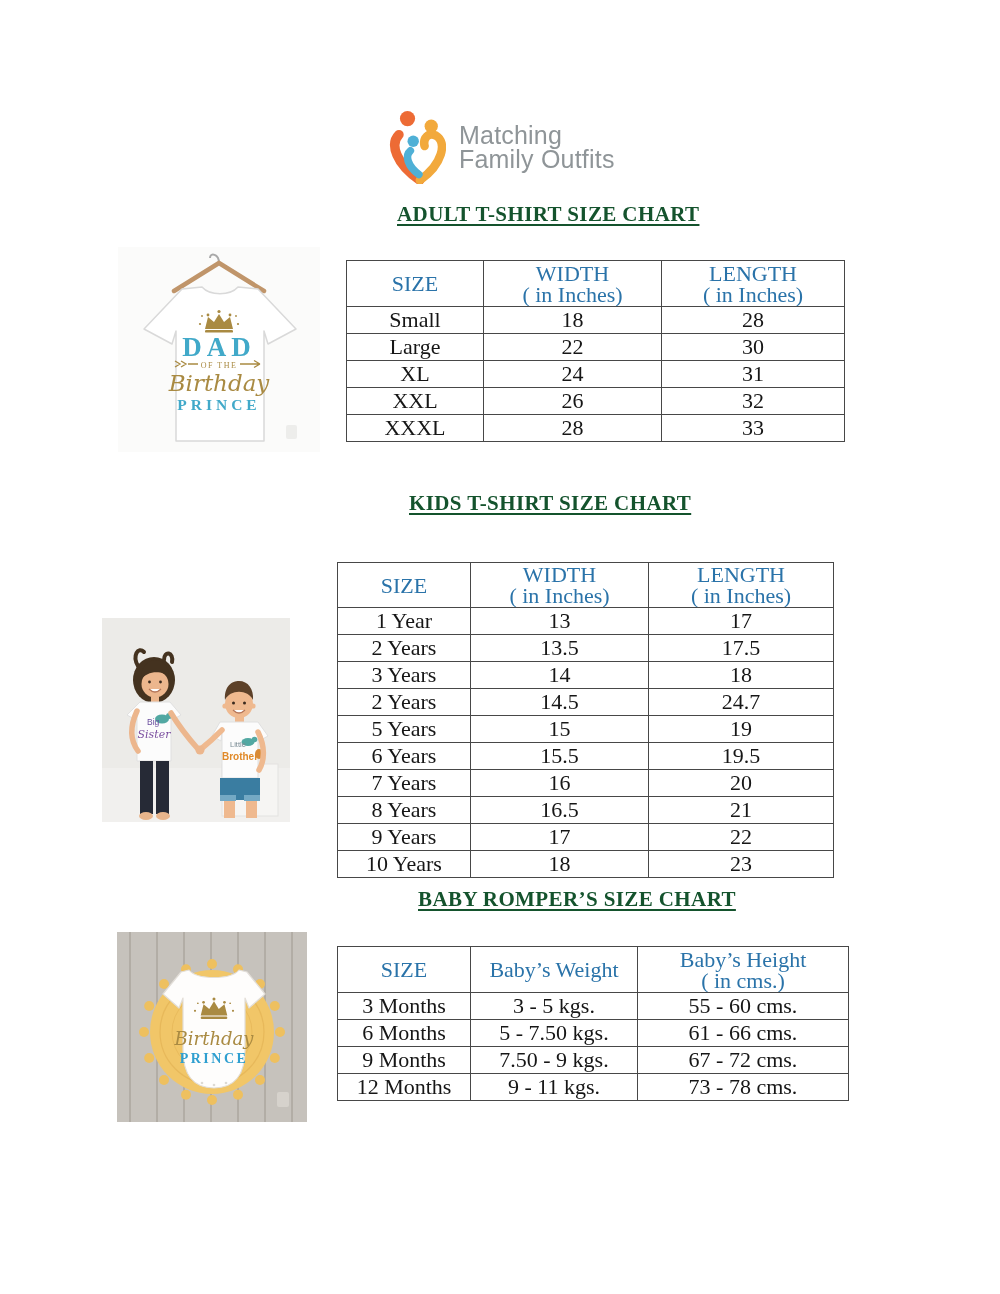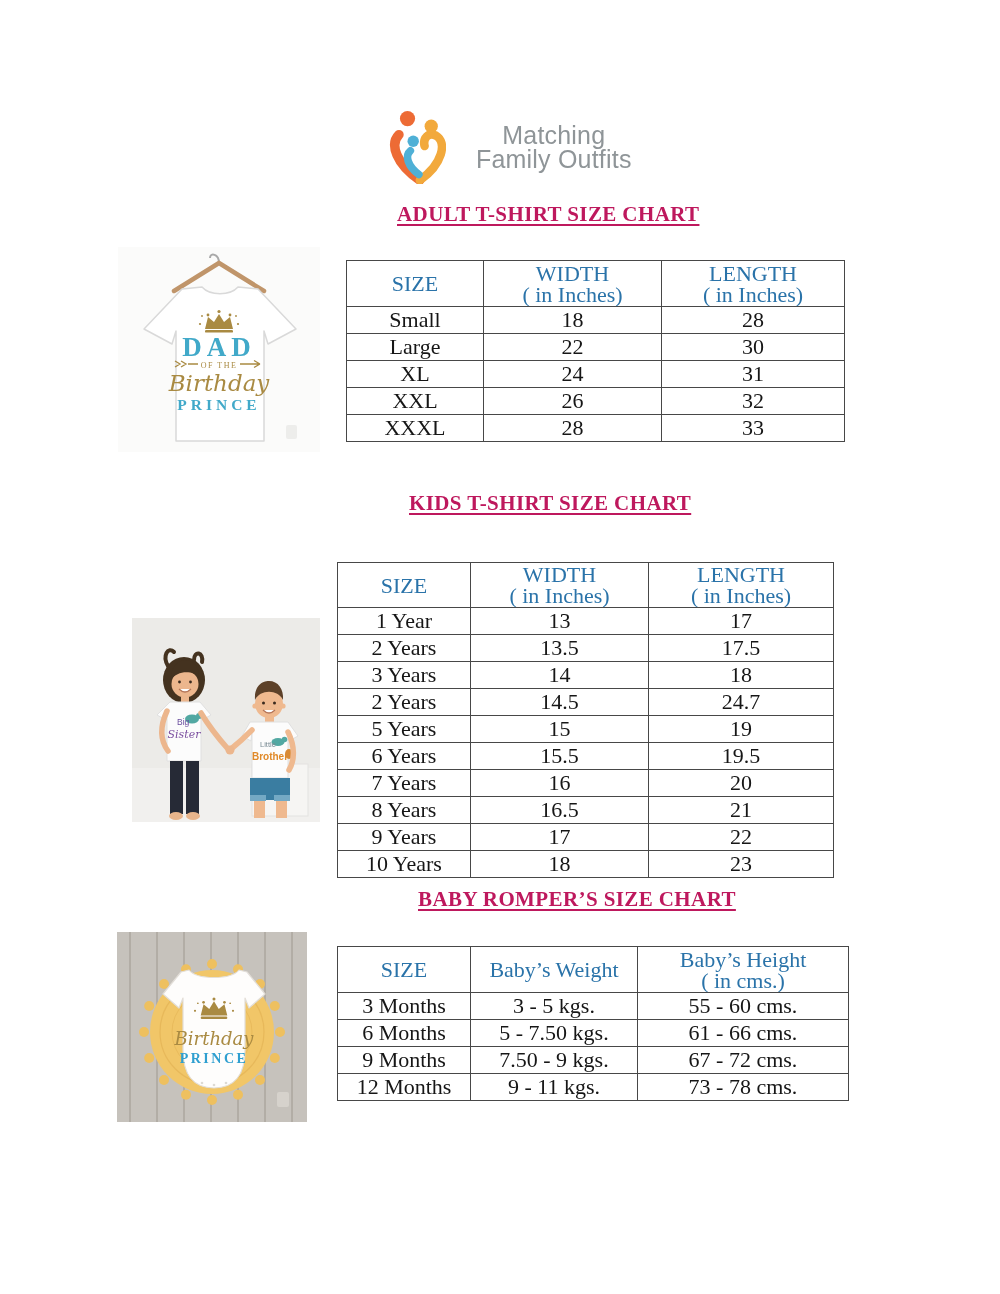--- a/index.html
+++ b/index.html
@@ -1,26 +1,26 @@
 <!DOCTYPE html>
 <html><head>
 <meta charset="utf-8">
 <style>
   html,body{margin:0;padding:0;background:#ffffff;}
   .page{position:relative;width:1000px;height:1294px;background:#ffffff;
         font-family:"Liberation Serif",serif;overflow:hidden;}
 
   
-  .logo{position:absolute;left:388px;top:110px;display:flex;align-items:center;gap:30px;text-align:center;}
+  .logo{position:absolute;left:388px;top:110px;display:flex;align-items:center;gap:13px;}
   .logo-icon{width:58px;height:74px;}
   .logo-text{font-family:"Liberation Sans",sans-serif;color:#8f9598;font-size:25px;
              line-height:24px;letter-spacing:.2px;}
 
   
-  .section-title{position:absolute;font-size:21px;font-weight:bold;color:#be185d;
+  .section-title{position:absolute;font-size:21px;font-weight:bold;color:#14532d;
                  letter-spacing:.4px;white-space:nowrap;margin:0;
                  text-decoration:underline;text-decoration-thickness:2px;text-underline-offset:3px;}
   .title-adult{left:397px;top:202px;}
   .title-kids{left:409px;top:491px;}
   .title-baby{left:418px;top:887px;}
 
   
   .size-table{position:absolute;border-collapse:collapse;table-layout:fixed;
               font-size:22px;color:#161616;text-align:center;}
   .size-table th,.size-table td{border:1px solid #474747;padding:0;vertical-align:middle;
@@ -34,21 +34,21 @@
   .kids-table thead tr{height:45px;}
   .kids-table tbody tr{height:23.5px;}
   .baby-table{left:337px;top:946px;width:511px;}
   .baby-table thead tr{height:46px;}
   .baby-table tbody tr{height:27px;}
 
   
   .photo{position:absolute;margin:0;}
   .photo svg{display:block;}
   .adult-photo{left:118px;top:247px;width:202px;height:205px;}
-  .kids-photo{left:132px;top:618px;width:188px;height:204px;}
+  .kids-photo{left:102px;top:618px;width:188px;height:204px;}
   .baby-photo{left:117px;top:932px;width:190px;height:190px;}
 </style>
 </head>
 <body>
 
 <div class="page">
 
   <header class="logo">
     <svg class="logo-icon" viewBox="0 0 60 78">
       <path d="M33 74 C 8 57, 1 36, 11 26" fill="none" stroke="#ed6b35" stroke-width="10" stroke-linecap="round"></path>

